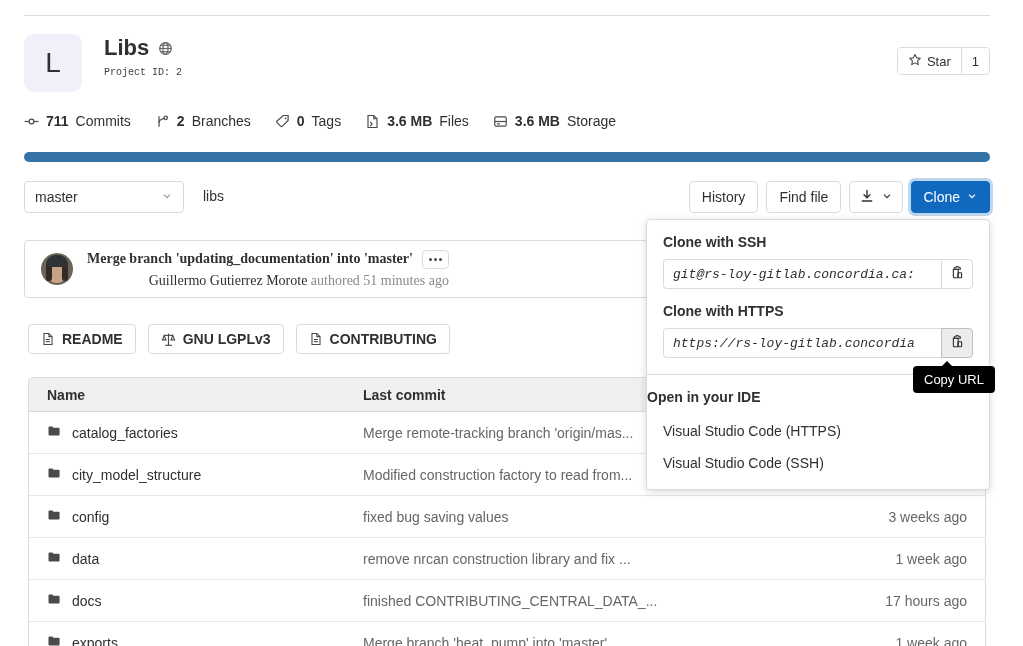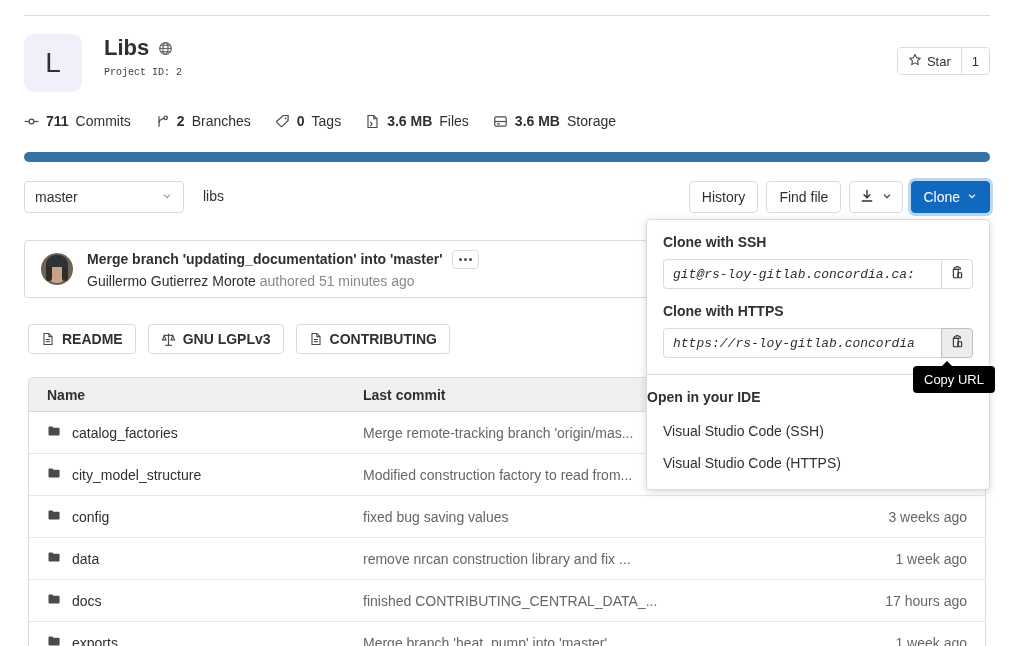--- a/index.html
+++ b/index.html
@@ -159,30 +159,30 @@
     z-index: 5;
   }
   .commit-avatar {
     width: 32px; height: 32px; border-radius: 50%; flex: none;
     background: #6b6356; overflow: hidden; position: relative;
   }
   .commit-avatar .hat { position:absolute; left:5px; top:2px; width:22px; height:12px; background:#2f3338; border-radius: 11px 11px 3px 3px; }
   .commit-avatar .face { position:absolute; left:8px; top:11px; width:16px; height:19px; background:#c9a387; border-radius:8px 8px 7px 7px; }
   .commit-avatar .hair { position:absolute; left:5px; top:10px; width:6px; height:18px; background:#342b24; border-radius:4px; }
   .commit-avatar .hair2 { position:absolute; right:5px; top:10px; width:6px; height:18px; background:#342b24; border-radius:4px; }
-  .commit-text { margin-left: 14px; }
+  .commit-text { margin-left: 14px; font-family: Liberation Serif, serif; }
   .commit-title-row { display: flex; align-items: center; gap: 9px; }
   .commit-title { font-size: 14px; font-weight: bold; color: #303030; }
   .commit-more {
     border: 1px solid #dbdbdb; border-radius: 4px; background: #fff;
     height: 19px; padding: 0 6px; display: flex; align-items: center;
     cursor: pointer; gap: 2px;
   }
   .commit-more i { width: 3px; height: 3px; border-radius: 50%; background: #4a4a4a; display:block; }
-  .commit-sub { font-size: 14px; color: #303030; margin-top: 4px; }
+  .commit-sub { font-size: 14px; color: #303030; margin-top: 4px; text-align: right; }
   .commit-sub .muted { color: #898989; }
 
   
   .badges {
     position: absolute; left: 28px; top: 324px;
     display: flex; gap: 12px; z-index: 5;
   }
   .badge {
     height: 30px; border: 1px solid #dbdbdb; border-radius: 4px;
     background: #fff; display: flex; align-items: center; gap: 7px;
@@ -519,20 +519,20 @@
             </svg>
           </span>
         </div>
       </div>
     </div>
 
     <div class="cd-divider"></div>
 
     <div class="cd-ide-title">Open in your IDE</div>
     <div class="cd-ide-list">
+      <div class="cd-ide-item">Visual Studio Code (HTTPS)</div>
       <div class="cd-ide-item">Visual Studio Code (SSH)</div>
-      <div class="cd-ide-item">Visual Studio Code (HTTPS)</div>
     </div>
   </div>
 
   <div class="tooltip">Copy URL</div>
 
 </div>
 
 </body></html>

